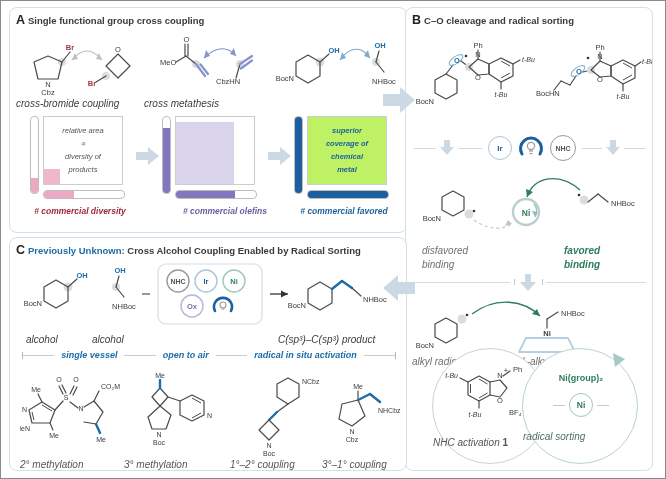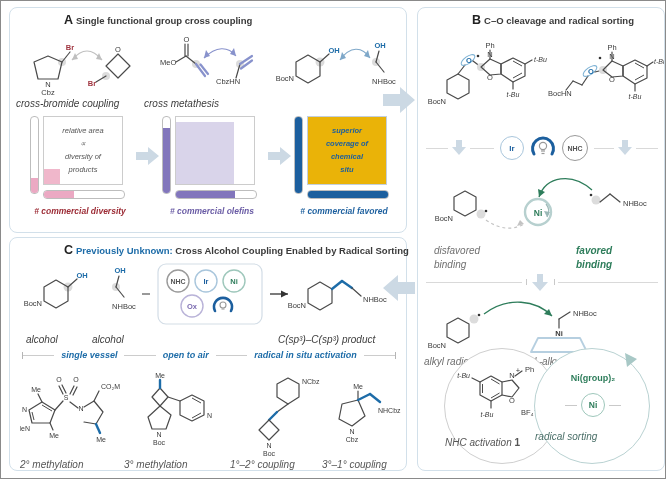--- a/index.html
+++ b/index.html
@@ -1,19 +1,19 @@
 <!DOCTYPE html>
 <html><head>
 <meta charset="utf-8">
 <style>
   html,body{margin:0;padding:0;background:#fff;}
   #frame{position:relative;width:666px;height:479px;background:#fff;border:1px solid #8a8a8a;
     box-sizing:border-box;font-family:"Liberation Sans",sans-serif;overflow:hidden;}
   .panel{position:absolute;border:1.5px solid #d2e0ea;border-radius:8px;background:#fff;box-sizing:border-box;}
-  .phead{position:absolute;font-size:9.5px;color:#333;white-space:nowrap;margin-left:48px;}
+  .phead{position:absolute;font-size:9.5px;color:#333;white-space:nowrap;}
   .pletter{font-weight:bold;font-size:12.5px;color:#222;margin-right:3px;}
   .ptitle{font-weight:600;color:#3a3a3a;}
   .abs{position:absolute;}
   svg{display:block;}
   svg text{font-family:"Liberation Sans",sans-serif;}
   .atm{font-size:7.5px;fill:#3a3a3a;}
   .atm-sm{font-size:7px;fill:#3a3a3a;}
   .atm-b{font-size:7.5px;fill:#1d6ca8;font-weight:bold;}
   .atm-r{font-size:7.5px;fill:#a03540;font-weight:bold;}
   .atm-g{font-size:8.5px;fill:#2e7d5b;font-weight:bold;}
@@ -144,46 +144,46 @@
       <div class="vbar">
           <div class="vfill" style="background: rgb(130, 118, 188); height: 85%;"></div>
         </div>
       <div class="cbox">
         <div style="position: absolute; left: 0px; bottom: 0px; background: rgb(217, 212, 234); height: 93%; width: 74%;"></div>
       </div>
       <div class="hbar">
           <div class="hfill" style="background: rgb(130, 118, 188); width: 74%;"></div>
         </div>
     </div>
-    <div class="chartlbl" style="left:147px;top:198px;color:#6a5ca5;"># commercial olefins</div>
+    <div class="chartlbl" style="left:147px;top:198px;color:#6a5ca5;text-align:right;"># commercial olefins</div>
 
     <svg class="abs" style="left:258px;top:138px;" width="24" height="20">
       <polygon points="0,6 12,6 12,1 23,10 12,19 12,14 0,14" fill="#ccd9e4"></polygon>
     </svg>
 
     <div class="chart" style="left:284px;top:108px;">
       <div class="vbar">
           <div class="vfill" style="background: rgb(28, 95, 158); height: 100%;"></div>
         </div>
-      <div class="cbox" style="background:#eab308;border-color:#c3cfdd;">
+      <div class="cbox" style="background:#bef264;border-color:#c3cfdd;">
         <div class="boxtxt" style="color:#1c5f9e;font-weight:bold;">
           <span style="display:block">superior</span>
           <span style="display:block">coverage of</span>
           <span style="display:block">chemical</span>
-          <span style="display:block">situ</span>
+          <span style="display:block">metal</span>
         </div>
       </div>
       <div class="hbar">
           <div class="hfill" style="background: rgb(28, 95, 158); width: 100%;"></div>
         </div>
     </div>
     <div class="chartlbl" style="left:279px;top:198px;color:#1c5f9e;"># commercial favored</div>
   </div>
 
-  <div class="panel" style="left:416px;top:6px;width:248px;height:464px;">
+  <div class="panel" style="left:404px;top:6px;width:248px;height:464px;">
     <div class="phead" style="left:6px;top:5px;">
       <span class="pletter">B</span><span class="ptitle">C–O cleavage and radical sorting</span>
     </div>
 
     <svg class="abs" style="left:2px;top:22px;" width="244" height="100">
 
       <polygon points="38,44 49,50 49,63 38,69 27,63 27,50" fill="none" class="bond"></polygon>
       <text x="26" y="74" class="atm" text-anchor="end">BocN</text>
       <line x1="38" y1="44" x2="45" y2="35" class="bond"></line>
       <ellipse cx="48" cy="30" rx="8" ry="3.5" class="swirl" transform="rotate(-35 48 30)"></ellipse>

